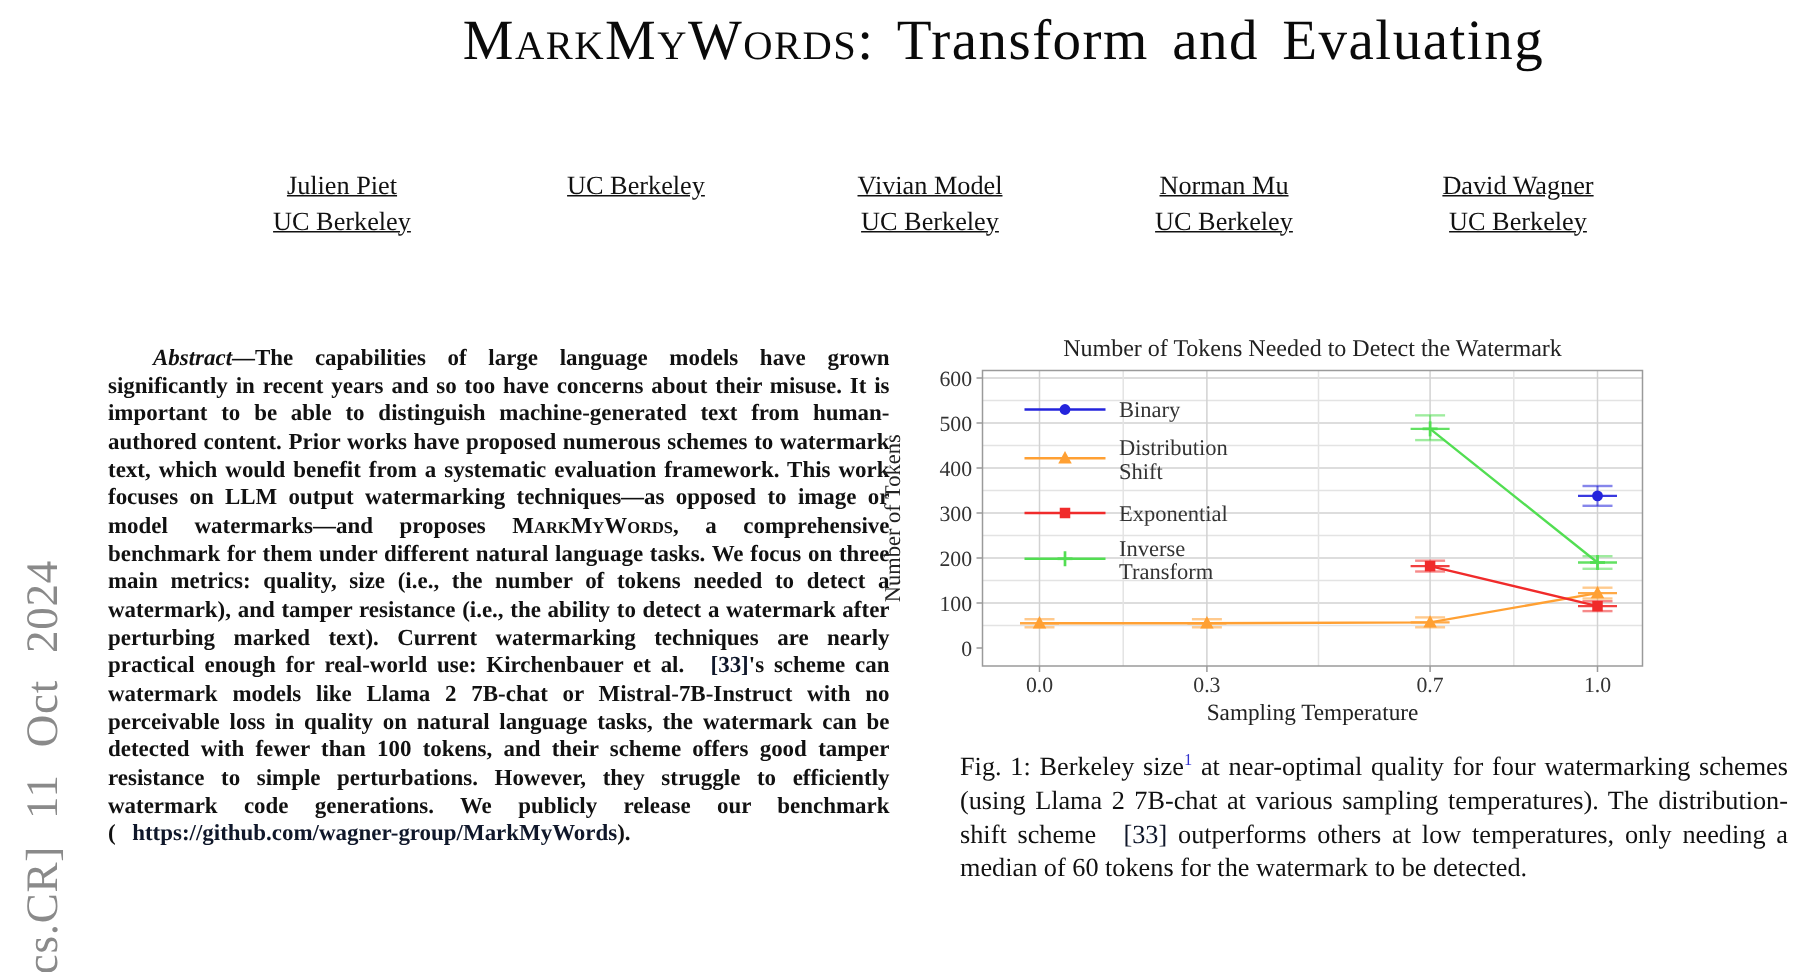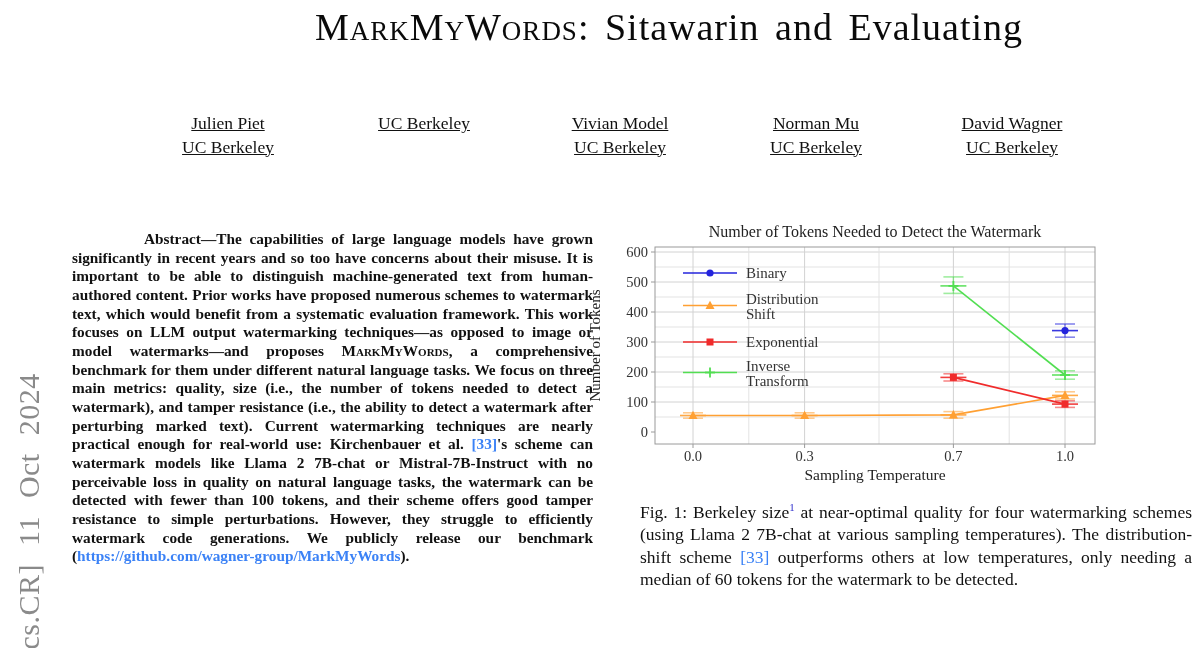--- a/index.html
+++ b/index.html
@@ -12,38 +12,38 @@
   .title{position:absolute;left:140px;top:4px;width:1058px;text-align:center;
          font-size:38px;line-height:47px;letter-spacing:1px;word-spacing:5px;color:#0a0a0a;}
   .smallcaps{font-variant:small-caps;}
   
   .authors{position:absolute;left:130px;top:112px;width:980px;display:flex;}
   .author{flex:1;text-align:center;font-size:17.5px;line-height:23.5px;text-decoration:underline;}
   
   .abstract{position:absolute;left:72px;top:230px;width:521px;
             font-size:15.3px;line-height:18.65px;font-weight:bold;text-align:justify;}
   .abstract p{margin:0;text-indent:30px;}
-  .abstract .it{margin-left:42px;}
-  a.link{color:#3b82f6;text-decoration:none;}
+  .abstract .it{font-style:italic;}
+  a.link{color:#0f172a;text-decoration:none;margin-left:11px;}
   
   .caption{position:absolute;left:640px;top:496px;width:552px;
            font-size:17.5px;line-height:22.4px;text-align:justify;}
   .caption sup{color:#3232cd;font-size:11px;}
   
   #chart-svg{position:absolute;left:580px;top:220px;}
 </style>
 </head>
 <body>
 
 <div class="page">
 
   <div class="stamp">[cs.CR] 11 Oct 2024</div>
 
   <div class="title">
-    <span class="smallcaps">MarkMyWords</span><span>: Sitawarin and Evaluating</span><br>
+    <span class="smallcaps">MarkMyWords</span><span>: Transform and Evaluating</span><br>
   </div>
 
   <div class="authors">
     <div class="author">
       <div>Julien Piet</div>
       <div>UC Berkeley</div>
     </div>
     <div class="author">
       <div>UC Berkeley</div>
     </div>

